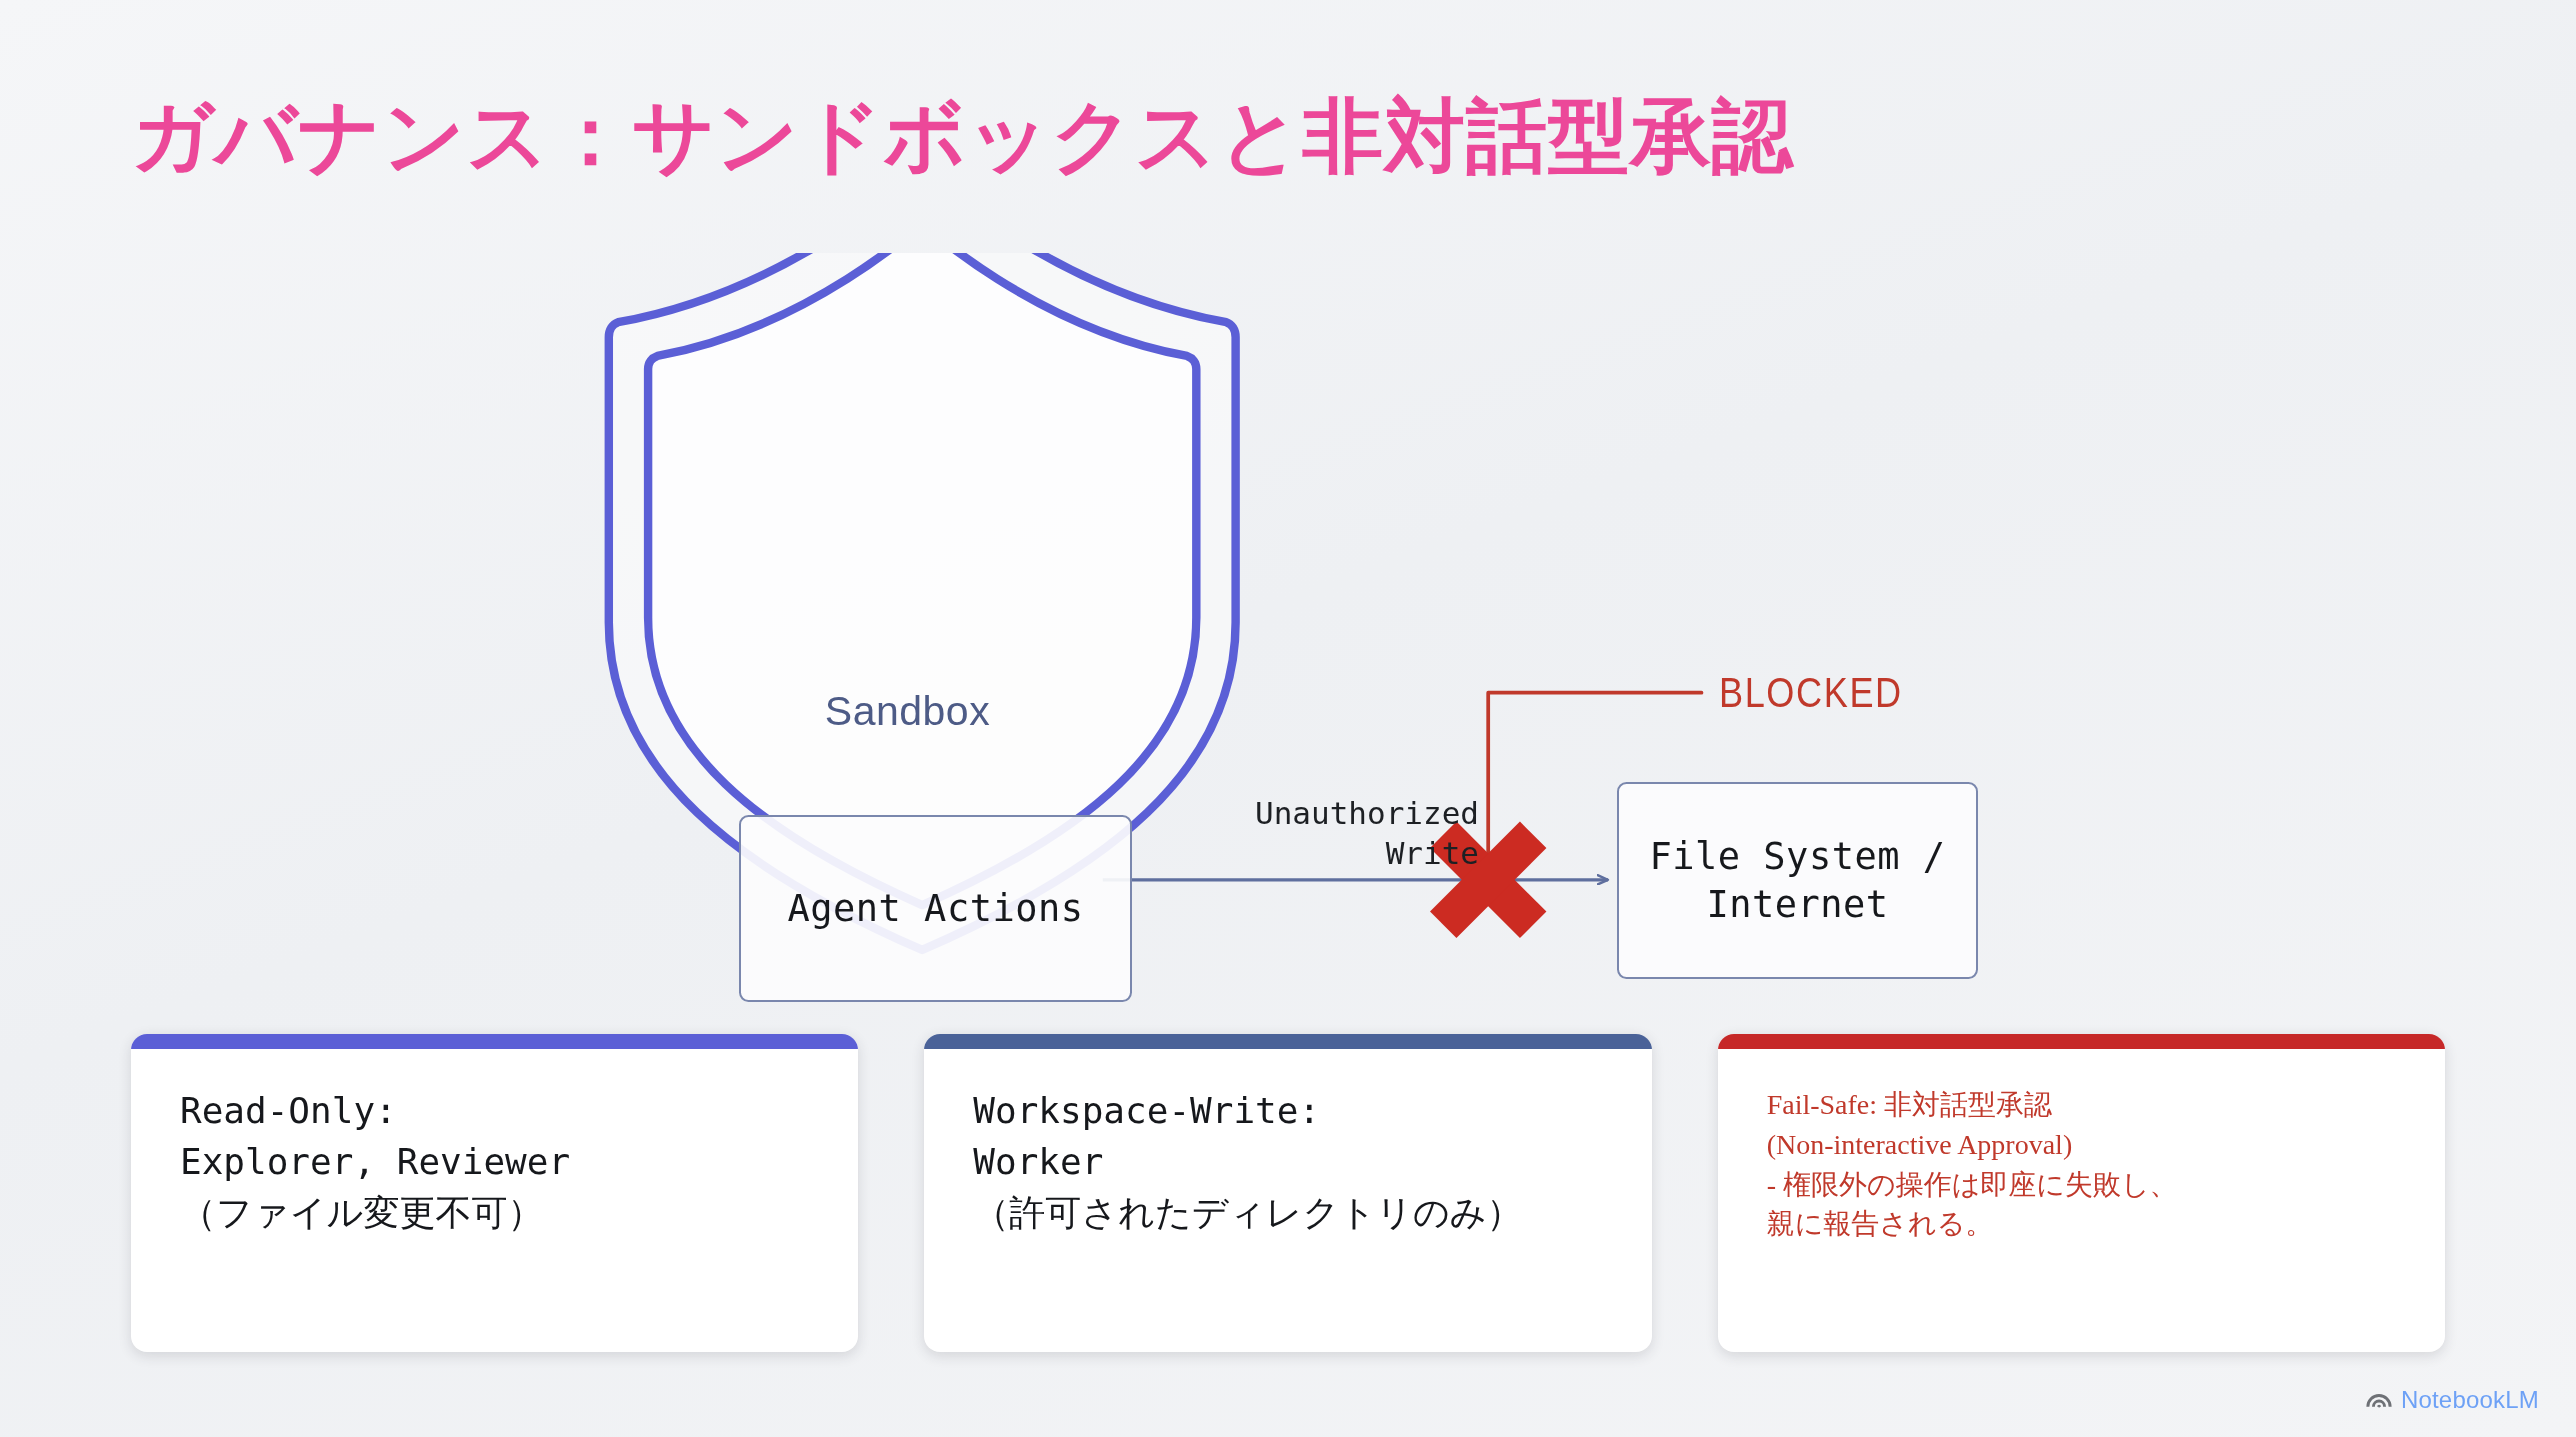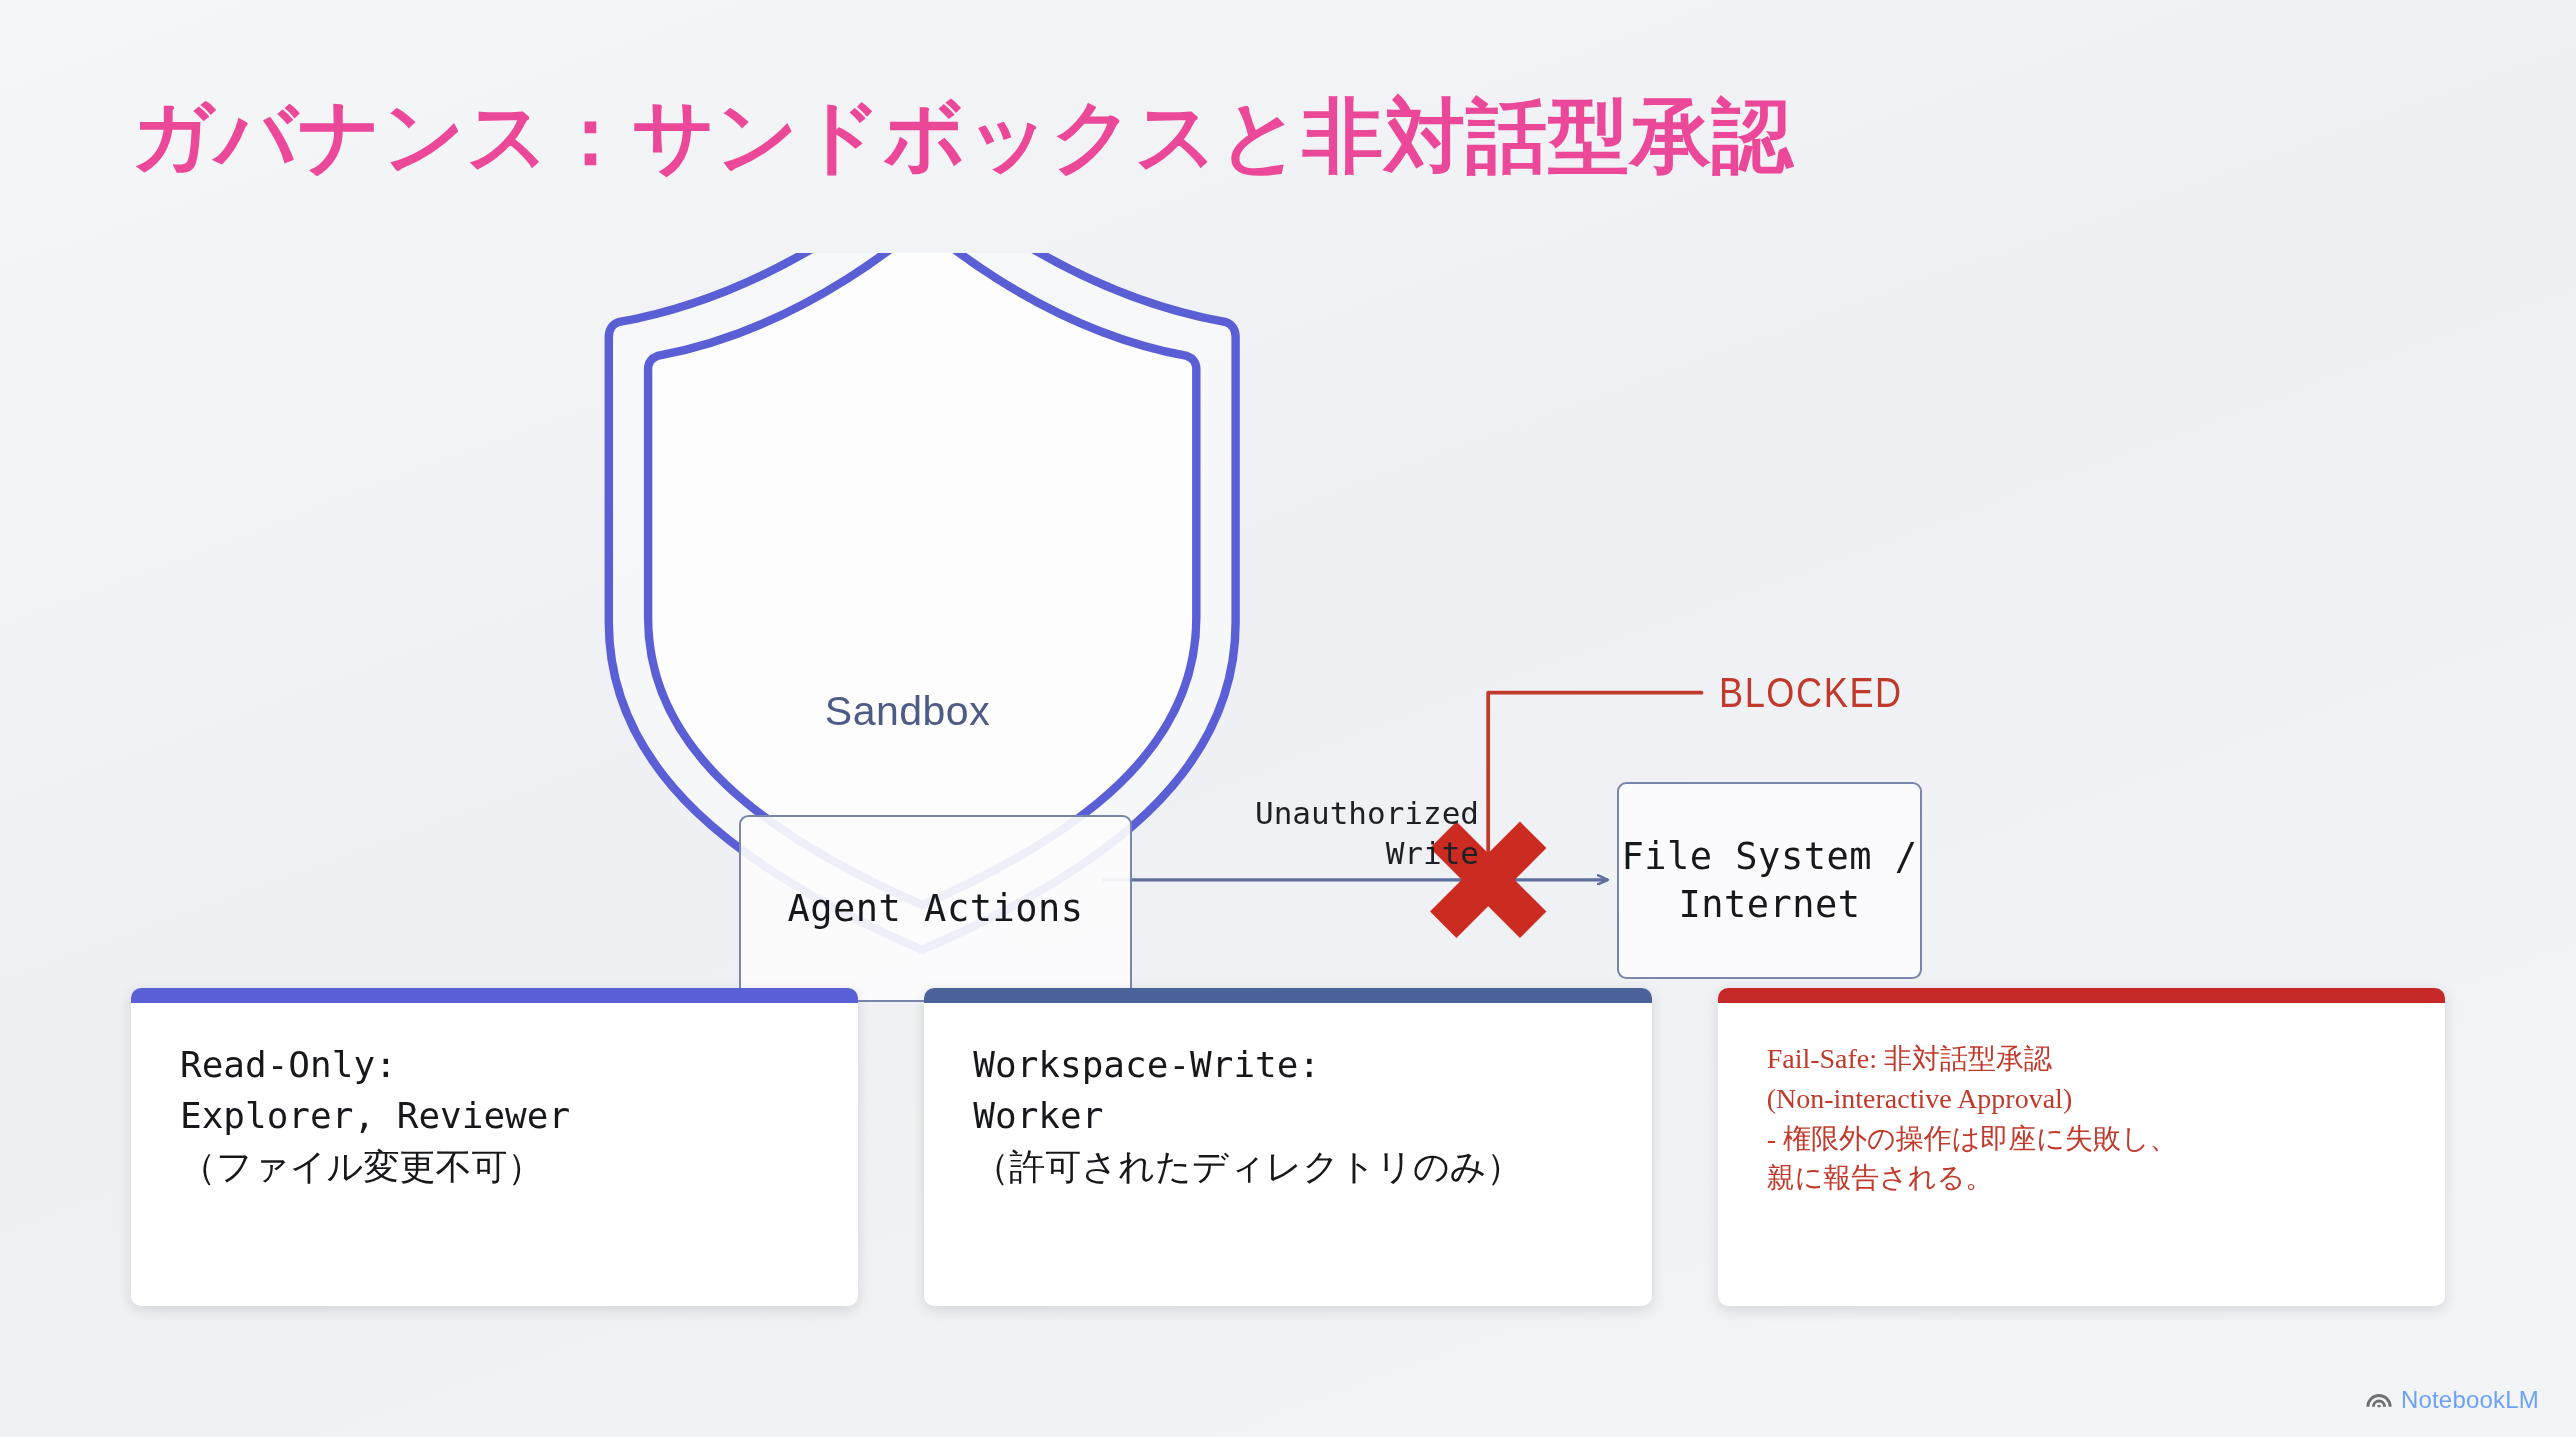--- a/index.html
+++ b/index.html
@@ -79,21 +79,21 @@
   #agent-actions-box {
     left: 739px;
     top: 562px;
     width: 393px;
     height: 187px;
   }
 
   #file-system-box {
     left: 1617px;
     top: 529px;
-    width: 305px;
+    width: 361px;
     height: 197px;
   }
 
   #unauthorized-write-label {
     left: 1226px;
     top: 541px;
     width: 253px;
     text-align: right;
     font-family: "DejaVu Sans Mono", "Liberation Mono", monospace;
     font-size: 31px;
@@ -119,25 +119,26 @@
     left: 131px;
     top: 988px;
     width: 2314px;
     display: flex;
     gap: 66px;
   }
   .card {
     flex: 1 1 0;
     height: 318px;
     background: #ffffff;
-    border-radius: 10px;
+    border-radius: 16px;
     box-shadow: 0 3.7px 13px rgba(40,45,60,0.14);
     overflow: hidden;
     position: relative;
     box-sizing: border-box;
+    margin-top: 46px;
   }
   .card-accent {
     height: 15px;
     width: 100%;
   }
   .card-body {
     padding: 36px 49px 0 49px;
     font-family: "DejaVu Sans Mono", "Liberation Mono", monospace;
     font-size: 36px;
     line-height: 1.42;

